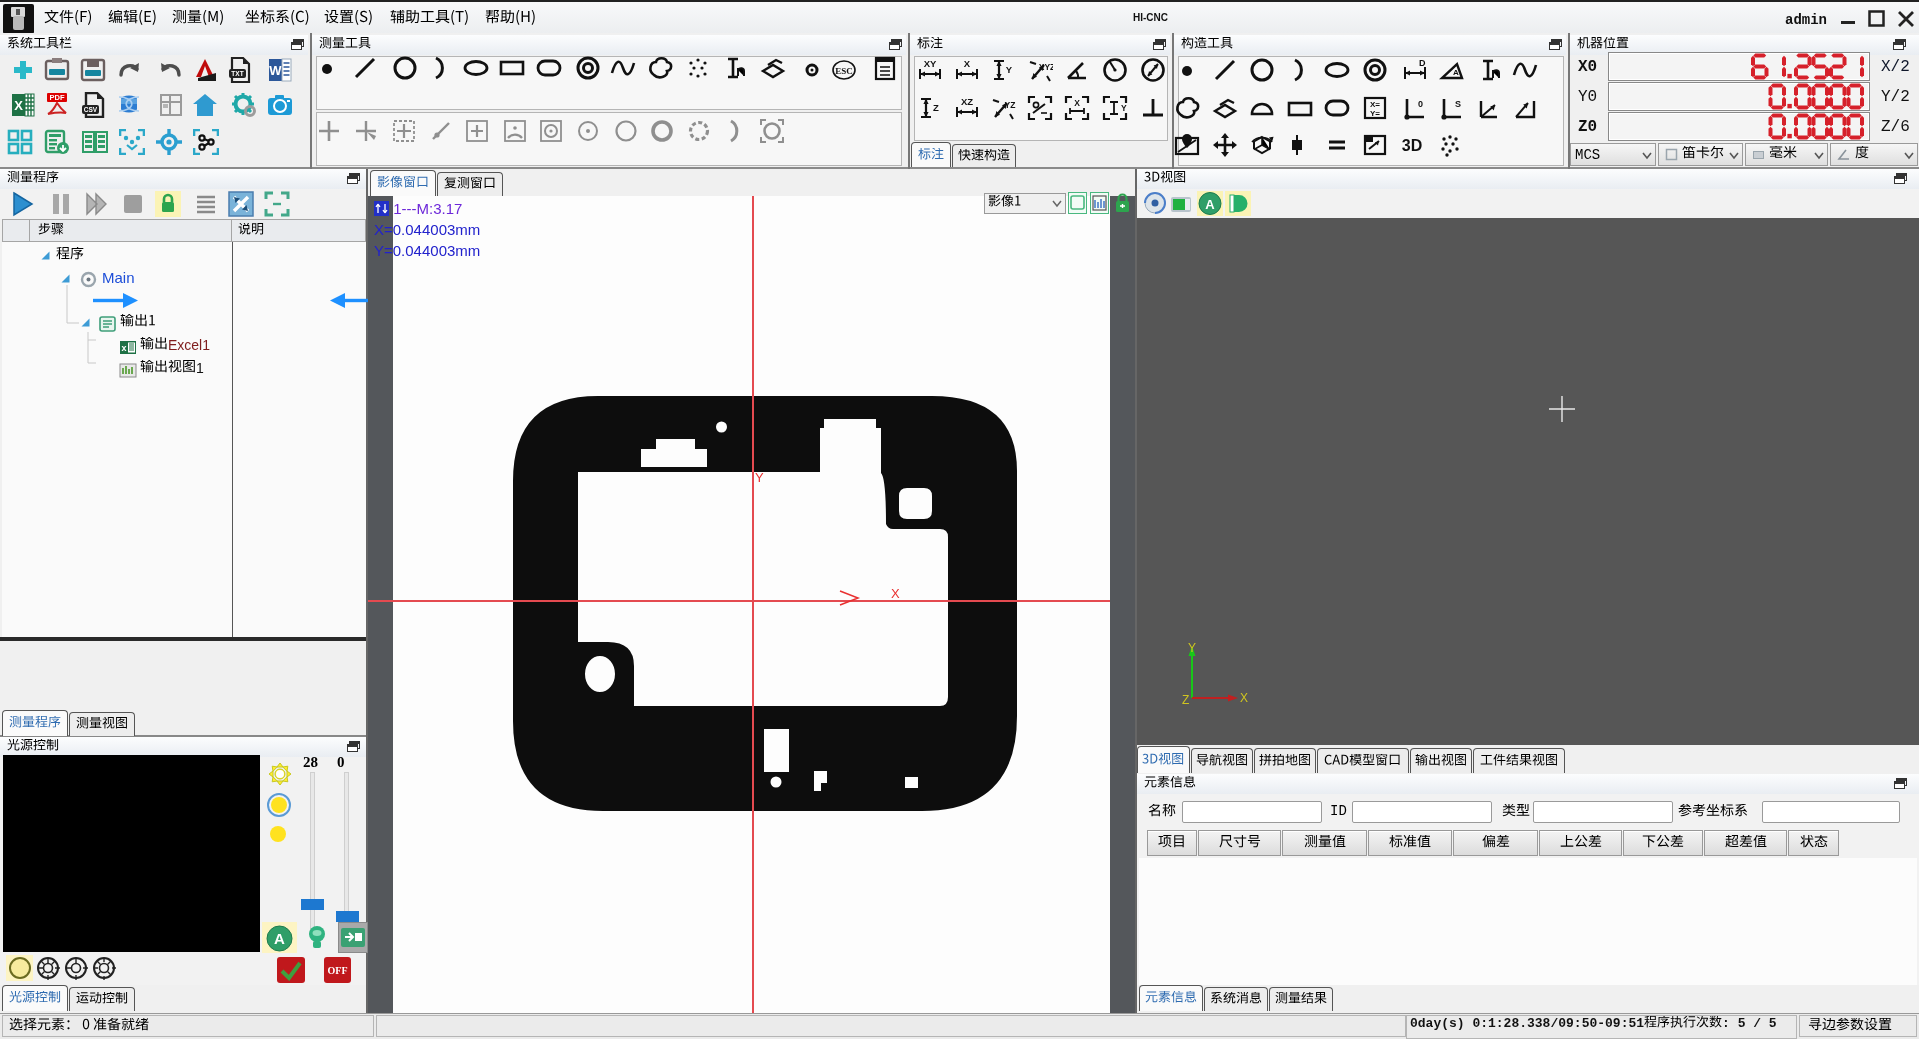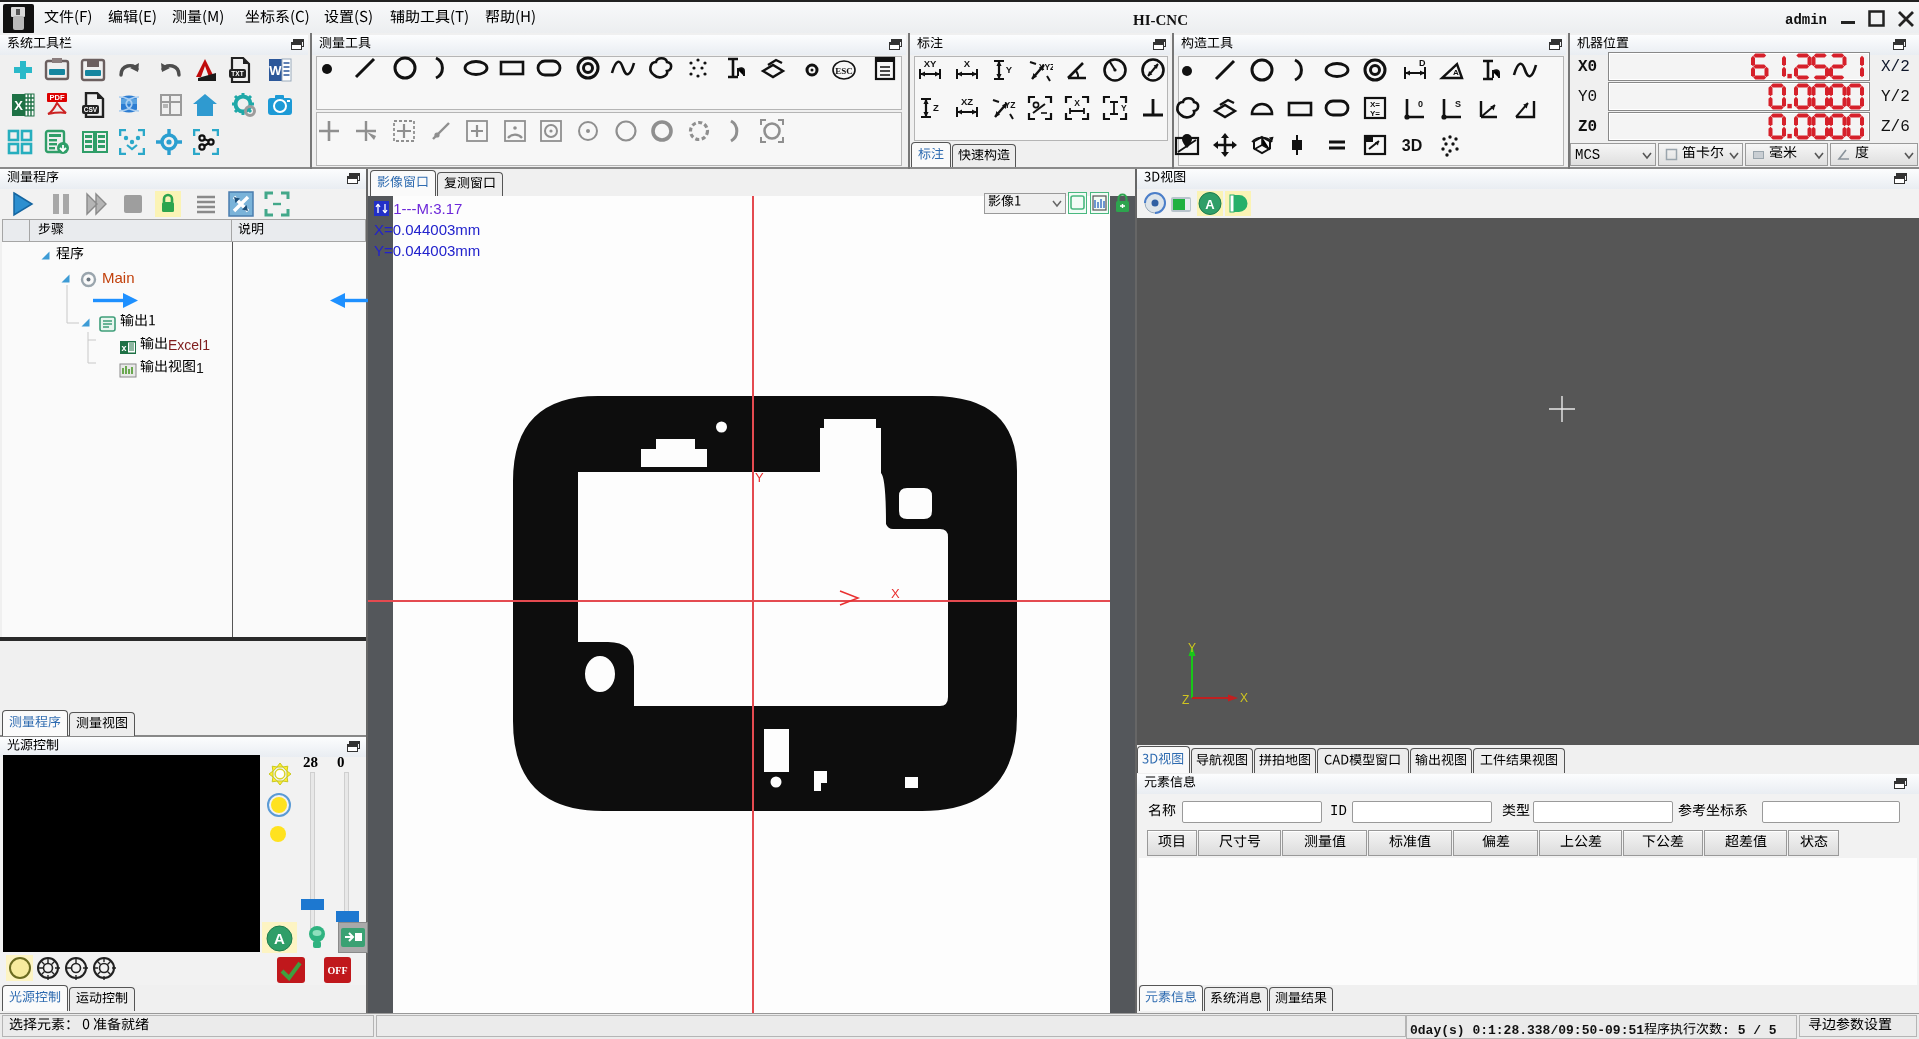--- a/index.html
+++ b/index.html
@@ -189,21 +189,21 @@
       </svg></div>
     <div class="abs" style="left:485px;top:8px"><svg width="52" height="17">
         <g fill="#000" transform="scale(0.015000)">
           <use href="#u5E2E" x="0"></use>
           <use href="#u52A9" x="1000"></use>
           <use href="#u28" x="2000"></use>
           <use href="#u48" x="2338"></use>
           <use href="#u29" x="3066"></use>
         </g>
       </svg></div>
-    <div class="abs" style="left:1133px;top:10px;font-family:Liberation Serif, serif;font-weight:bold;font-size:15px;color:#111">HI-CNC</div>
+    <div class="abs" style="left:1133px;top:10px;font-family:Liberation Sans, sans-serif;font-weight:bold;font-size:10px;color:#111">HI-CNC</div>
     <div class="abs" style="left:1785px;top:10px;font-family:'Liberation Mono',monospace;font-weight:bold;font-size:14px;color:#111">admin</div>
     <svg class="abs" style="left:1841px;top:8px" width="74" height="20">
       <rect x="0" y="11" width="14" height="3" fill="#222"></rect>
       <rect x="28.5" y="1.5" width="14" height="14" fill="none" stroke="#222" stroke-width="2.5"></rect>
       <path d="M58 2 L72 16 M72 2 L58 16" stroke="#222" stroke-width="2.8"></path>
     </svg>
   </div>
 <div class="abs" style="left:0;top:33px;width:1919px;height:136px;background:#f0f0f0;border-bottom:2px solid #8a8a8a">
     <div class="abs" style="left:310px;top:0;width:2px;height:136px;background:#777"></div>
     <div class="abs" style="left:908px;top:0;width:2px;height:136px;background:#777"></div>
@@ -1002,21 +1002,21 @@
         <use href="#u5E8F" x="1000"></use>
       </g>
     </svg></div>
 <div class="abs" style="left:60px;top:273px"><svg width="11" height="11">
       <path d="M1.5 9.5 L9.5 9.5 L9.5 1.5 Z" fill="#3d9bd5"></path>
     </svg></div>
 <svg class="abs" style="left:80px;top:271px" width="17" height="17">
     <circle cx="8.5" cy="8.5" r="6.5" fill="none" stroke="#9aa5ad" stroke-width="2.4"></circle>
     <circle cx="8.5" cy="8.5" r="2" fill="#6b7680"></circle>
   </svg>
-<div class="abs" style="left:102px;top:269px;font-size:15px;color:#c2410c">Main</div>
+<div class="abs" style="left:102px;top:269px;font-size:15px;color:#1d4ed8">Main</div>
 <svg class="abs" style="left:93px;top:293px" width="46" height="15">
     <path d="M0 7.5 H32" stroke="#1e90ff" stroke-width="3.4"></path>
     <path d="M30 0 L45 7.5 L30 15 Z" fill="#1e90ff"></path>
   </svg>
 <div class="abs" style="left:80px;top:317px"><svg width="11" height="11">
       <path d="M1.5 9.5 L9.5 9.5 L9.5 1.5 Z" fill="#3d9bd5"></path>
     </svg></div>
 <svg class="abs" style="left:99px;top:316px" width="17" height="16">
     <rect x="1" y="1" width="15" height="14" rx="2" fill="#e9f5ef" stroke="#3f9e7a" stroke-width="1.6"></rect>
     <path d="M4 5h9M4 8h9M4 11h6" stroke="#3f9e7a" stroke-width="1.4"></path>
@@ -1551,21 +1551,21 @@
         <use href="#uFF1A" x="4000"></use>
         <use href="#u30" x="5224"></use>
         <use href="#u51C6" x="6003"></use>
         <use href="#u5907" x="7003"></use>
         <use href="#u5C31" x="8003"></use>
         <use href="#u7EEA" x="9003"></use>
       </g>
     </svg>
   </div>
 <div class="abs" style="left:376px;top:1015px;width:1030px;height:22px;border:1px solid #b5b5b5"></div>
-<div class="abs" style="left:1406px;top:1015px;width:391px;height:24px;border:1px solid #b5b5b5;display:flex;align-items:flex-end;white-space:nowrap;overflow:hidden">
+<div class="abs" style="left:1406px;top:1015px;width:391px;height:24px;border:1px solid #b5b5b5;display:flex;align-items:flex-start;white-space:nowrap;overflow:hidden">
     <span style="font-family:'Liberation Mono',monospace;font-size:13px;font-weight:bold;color:#111;padding-left:3px">0day(s) 0:1:28.338/09:50-09:51 </span>
     <svg width="78" height="15">
       <g fill="#000" transform="scale(0.013000)">
         <use href="#u7A0B" x="0"></use>
         <use href="#u5E8F" x="1000"></use>
         <use href="#u6267" x="2000"></use>
         <use href="#u884C" x="3000"></use>
         <use href="#u6B21" x="4000"></use>
         <use href="#u6570" x="5000"></use>
       </g>

